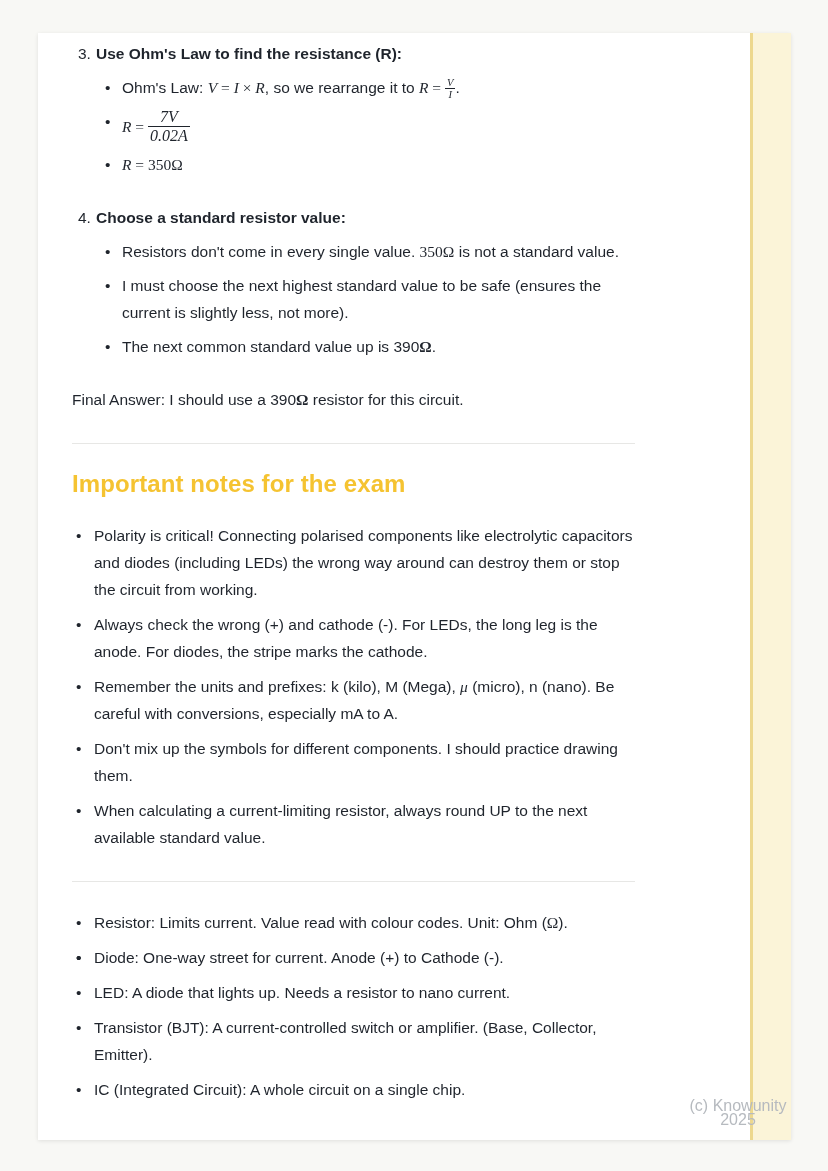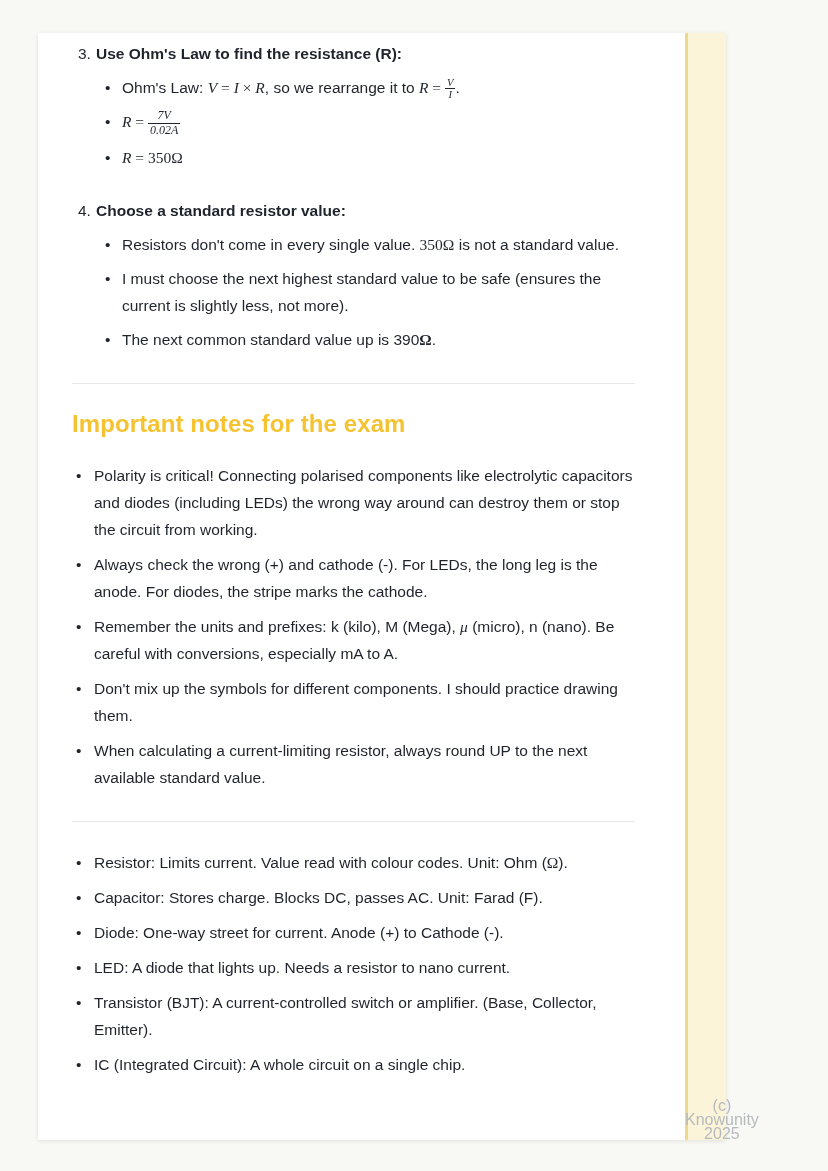--- a/index.html
+++ b/index.html
@@ -15,21 +15,21 @@
   *{box-sizing:border-box;}
   html,body{margin:0;padding:0;}
   body{
     width:828px;height:1171px;position:relative;overflow:hidden;
     background:var(--outer-bg);
     font-family:"Liberation Sans",sans-serif;
     color:var(--text);
     font-size:15.5px;line-height:27px;
   }
   .page{
-    position:absolute;left:38px;top:33px;width:688px;height:1107px;
+    position:absolute;left:38px;top:33px;width:753px;height:1107px;
     background:var(--page-bg);
     box-shadow:0 1px 4px rgba(0,0,0,.10);
     padding-left:40px;
   }
   .stripe{
     position:absolute;top:0;right:0;width:41px;height:100%;
     background:var(--stripe-fill);
     border-left:3px solid var(--stripe-edge);
   }
   .content{position:absolute;left:34px;top:7px;width:563px;}
@@ -55,21 +55,21 @@
 
   
   .seg-t{}
   .seg-b{font-weight:400;}
   .seg-mi{font-family:"Liberation Serif",serif;font-style:italic;}
   .seg-mr{font-family:"Liberation Serif",serif;}
   .seg-mb{font-family:"Liberation Serif",serif;font-weight:700;}
   .seg-f{
     display:inline-block;text-align:center;line-height:1.1;
     font-family:"Liberation Serif",serif;font-style:italic;
-    font-size:12px;vertical-align:-0.55em;
+    font-size:16px;vertical-align:-0.55em;
   }
   .seg-f .fnum{display:block;border-bottom:1px solid currentColor;padding:0 2px;}
   .seg-f .fden{display:block;padding:0 2px;}
   .seg-f.small{font-size:10.5px;vertical-align:-0.5em;}
 
   .watermark{
     position:absolute;left:647px;top:1066px;z-index:2;
     font-size:16px;line-height:14px;color:var(--muted);text-align:center;
   }
 </style>
@@ -96,37 +96,38 @@
       <div class="oli-head">
         <span class="oli-num">4.</span><span class="oli-title">Choose a standard resistor value:</span>
       </div>
       <ul class="sublist">
         <li><span class="dot">•</span><span><span class="seg-t">Resistors don't come in every single value. </span><span class="seg-mr">350Ω</span><span class="seg-t"> is not a standard value.</span></span></li>
         <li><span class="dot">•</span><span><span class="seg-t">I must choose the </span><span class="seg-b">next highest</span><span class="seg-t"> standard value to be safe (ensures the current is slightly less, not more).</span></span></li>
         <li><span class="dot">•</span><span><span class="seg-t">The next common standard value up is </span><span class="seg-b">390</span><span class="seg-mb">Ω</span><span class="seg-t">.</span></span></li>
       </ul>
     </div>
 
+    <p class="final"><span class="seg-b">Final Answer:</span><span class="seg-t"> I should use a </span><span class="seg-b">390</span><span class="seg-mb">Ω</span><span class="seg-b"> resistor</span><span class="seg-t"> for this circuit.</span></p>
 
     <hr class="div">
 
     <h2 class="sec">Important notes for the exam</h2>
     <ul class="toplist">
       <li><span class="dot">•</span><span><span class="seg-b">Polarity is critical!</span><span class="seg-t"> Connecting polarised components like electrolytic capacitors and diodes (including LEDs) the wrong way around can destroy them or stop the circuit from working.</span></span></li>
       <li><span class="dot">•</span><span><span class="seg-t">Always check the </span><span class="seg-b">wrong (+)</span><span class="seg-t"> and </span><span class="seg-b">cathode (-)</span><span class="seg-t">. For LEDs, the long leg is the anode. For diodes, the stripe marks the cathode.</span></span></li>
       <li><span class="dot">•</span><span><span class="seg-t">Remember the units and prefixes: k (kilo), M (Mega), </span><span class="seg-mi">μ</span><span class="seg-t"> (micro), n (nano). Be careful with conversions, especially mA to A.</span></span></li>
       <li><span class="dot">•</span><span><span class="seg-t">Don't mix up the symbols for different components. I should practice drawing them.</span></span></li>
       <li><span class="dot">•</span><span><span class="seg-t">When calculating a current-limiting resistor, always round </span><span class="seg-b">UP</span><span class="seg-t"> to the next available standard value.</span></span></li>
     </ul>
 
     <hr class="div">
 
     <ul class="toplist">
       <li><span class="dot">•</span><span><span class="seg-b">Resistor:</span><span class="seg-t"> Limits current. Value read with colour codes. Unit: Ohm (</span><span class="seg-mr">Ω</span><span class="seg-t">).</span></span></li>
-      <li><span class="dot">•</span><span><span class="seg-b">Capacitor:</span><span class="seg-t"> Stores charge. Blocks DC, passes AC. Unit: Farad (F).</span></span></li>
+      <li><span class="dot">•</span></li>
       <li><span class="dot">•</span><span><span class="seg-b">Diode:</span><span class="seg-t"> One-way street for current. Anode (+) to Cathode (-).</span></span></li>
       <li><span class="dot">•</span><span><span class="seg-b">LED:</span><span class="seg-t"> A diode that lights up. Needs a resistor to nano current.</span></span></li>
       <li><span class="dot">•</span><span><span class="seg-b">Transistor (BJT):</span><span class="seg-t"> A current-controlled switch or amplifier. (Base, Collector, Emitter).</span></span></li>
       <li><span class="dot">•</span><span><span class="seg-b">IC (Integrated Circuit):</span><span class="seg-t"> A whole circuit on a single chip.</span></span></li>
 
     </ul>
 
   </div>
 
   <div class="watermark">(c) Knowunity 2025</div>

